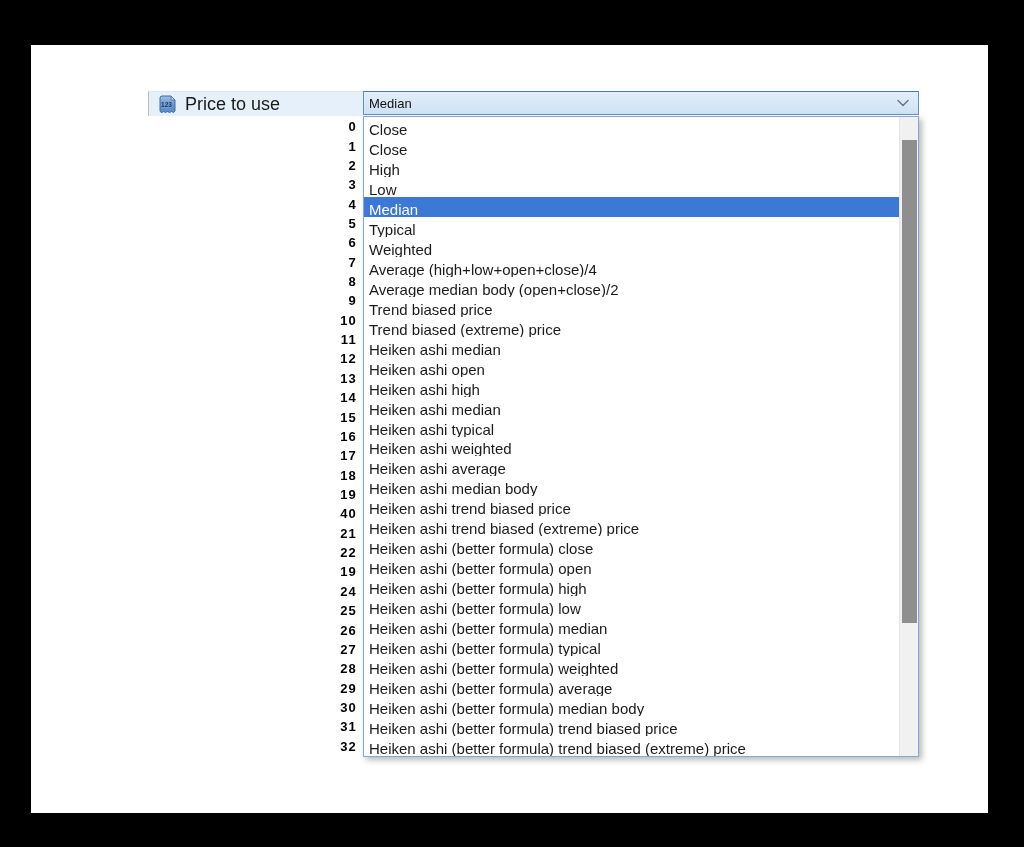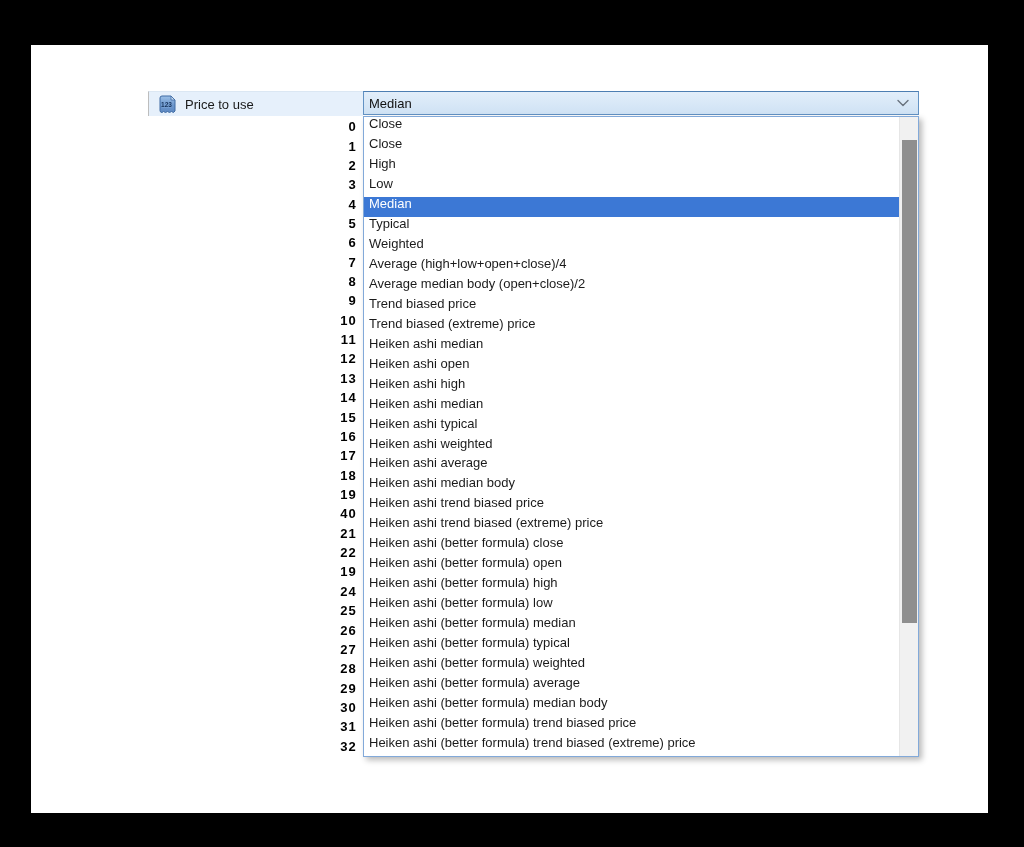--- a/index.html
+++ b/index.html
@@ -19,21 +19,21 @@
   .param-row{
     position:absolute;left:117px;top:46px;width:215px;height:25px;
     background:#e6f0fb;
     border-left:1px solid #bdbdbd;
     border-top:1px solid #dbe7f3;
     display:flex;align-items:center;
     box-sizing:border-box;
   }
   .param-icon{width:21px;height:21px;margin-left:8px;flex:0 0 auto;}
   .param-label{
-    margin-left:7px;font-size:13px;color:#1a1a1a;white-space:nowrap;
+    margin-left:7px;font-size:18px;color:#1a1a1a;white-space:nowrap;
   }
   
   .combo{
     position:absolute;left:332px;top:46px;width:556px;height:24px;
     box-sizing:border-box;
     background:linear-gradient(#e2eefa,#cfe2f4);
     border:1px solid #6292c4;border-top-color:#4d7eb2;
     display:flex;align-items:center;
   }
   .combo-value{
@@ -57,23 +57,23 @@
     box-sizing:border-box;
     background:#ffffff;
     border:1px solid #82a9d9;
     box-shadow:3px 3px 6px rgba(0,0,0,0.28);
   }
   .options{
     position:absolute;left:0;top:0;bottom:0;right:19px;
     display:flex;flex-direction:column;
   }
   .options .row{
-    flex:1 1 0;display:flex;align-items:flex-start;
+    flex:1 1 0;display:flex;align-items:flex-end;
     padding-left:5px;
-    font-size:13px;color:#1b1b1b;white-space:nowrap;overflow:hidden;
+    font-size:15px;color:#1b1b1b;white-space:nowrap;overflow:hidden;
     cursor:default;line-height:1;
   }
   .options .row.selected{background:#3c78d5;color:#ffffff;}
   
   .scroll-track{
     position:absolute;right:0;top:0;bottom:0;width:19px;
     background:#f1f1f1;border-left:1px solid #e6e6e6;box-sizing:border-box;
   }
   .scroll-thumb{
     position:absolute;top:23px;left:2px;width:15px;height:483px;

